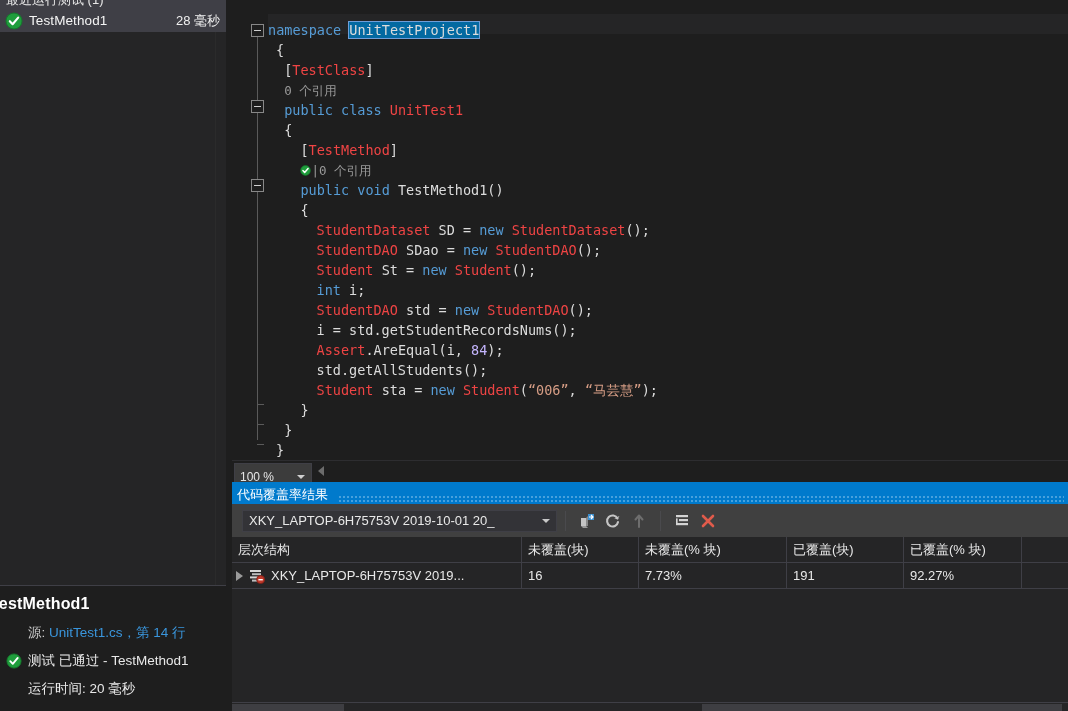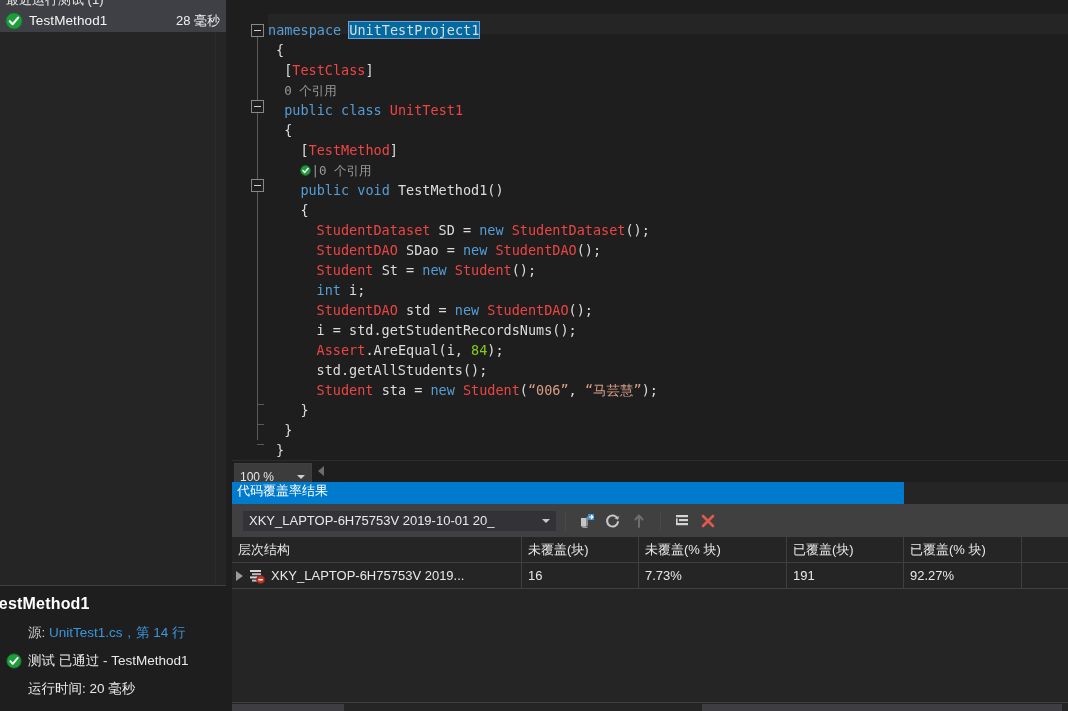--- a/index.html
+++ b/index.html
@@ -101,21 +101,21 @@
 
   #code{
     position:absolute;left:36px;top:20px;width:800px;
     font-family:"DejaVu Sans Mono","Liberation Mono",monospace;
     font-size:13.5px;line-height:20px;white-space:pre;
   }
   .ln{height:20px;white-space:pre;}
   .kw{color:#569cd6;}
   .ty{color:#ef4444;}
   .pl{color:#dcdcdc;}
-  .num{color:#84cc16;}
+  .num{color:#c4b5fd;}
   .str{color:#d69d85;}
   .sel{background:#0369a1;outline:1px solid #6f9ed8;color:#dcdcdc;margin-top:20px;}
   .reflens{color:#9a9a9a;font-size:12.5px;}
   .inlinechk{display:inline-block;width:11px;height:11px;vertical-align:-1px;}
 
   
   #zoombar{
     position:absolute;left:232px;top:460px;width:836px;height:22px;
     background:#1e1e1e;border-top:1px solid #2d2d30;
   }
@@ -133,22 +133,22 @@
     position:absolute;left:86px;top:5px;width:0;height:0;
     border-top:5px solid transparent;border-bottom:5px solid transparent;
     border-right:6px solid #6c6c6c;
   }
 
   
   #cov-panel{
     position:absolute;left:232px;top:482px;width:836px;height:229px;background:#252526;
   }
   #cov-title{
-    position:absolute;left:0;top:0;width:672px;height:22px;background:#007acc;
-    display:flex;align-items:flex-start;overflow:hidden;flex-direction:column;
+    position:absolute;left:0;top:0;width:836px;height:22px;background:#007acc;
+    display:flex;align-items:flex-end;overflow:hidden;
   }
   #cov-title .t{font-size:13px;color:#ffffff;margin-left:5px;white-space:nowrap;}
   #cov-title .dots{
     flex:1 1 auto;height:9px;margin-left:10px;margin-right:4px;
     background-image:radial-gradient(#53a8e0 0.8px, transparent 0.9px);
     background-size:4px 4px;opacity:.85;
   }
   #cov-toolbar{
     position:absolute;left:0;top:22px;width:836px;height:33px;background:#404040;
     display:flex;align-items:center;

